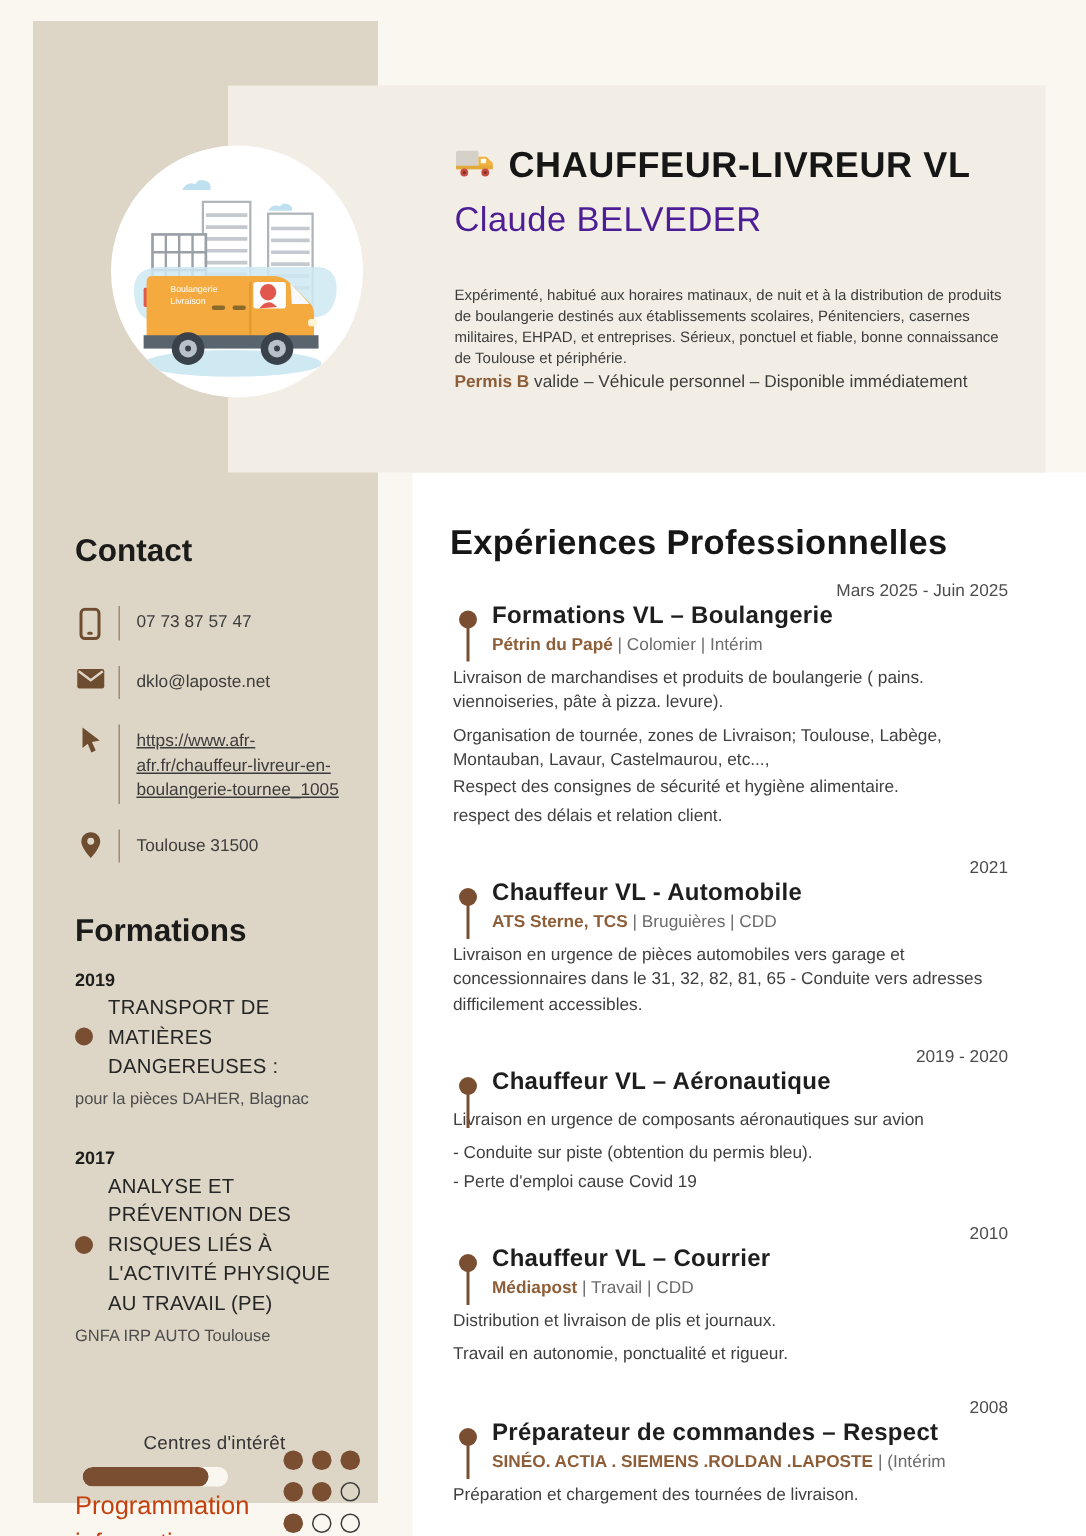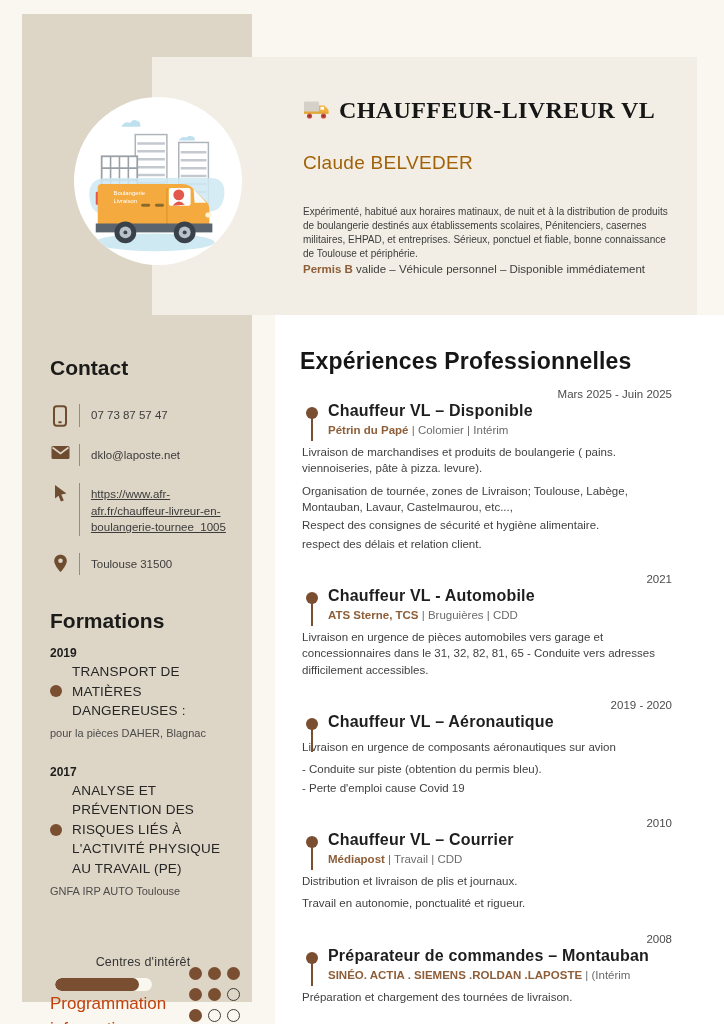--- a/index.html
+++ b/index.html
@@ -11,23 +11,23 @@
   }
   
   .content-white{position:absolute;left:275px;top:315px;width:449px;height:709px;background:#FFFFFF;z-index:0;}
   .sidebar{position:absolute;left:22px;top:14px;width:230px;height:988px;background:#DDD5C5;z-index:1;
            box-sizing:border-box;padding:342px 16px 0 28px;}
   .header-box{position:absolute;left:152px;top:57px;width:545px;height:258px;background:#F2EEE5;z-index:2;
               box-sizing:border-box;padding:40px 28px 0 151px;}
   .avatar{position:absolute;left:74px;top:97px;width:168px;height:168px;border-radius:50%;background:#FFFFFF;
           z-index:3;overflow:hidden;}
   
-  .title-row{display:flex;align-items:flex-end;gap:8px;font-family:Liberation Serif, serif;}
+  .title-row{display:flex;align-items:center;gap:8px;}
   .job-title{font-size:24px;font-weight:800;color:#161616;letter-spacing:.4px;white-space:nowrap;}
-  .person-name{font-size:19px;font-weight:500;color:#a16207;margin-top:28px;letter-spacing:.3px;}
+  .person-name{font-size:23px;font-weight:500;color:#4c1d95;margin-top:8px;letter-spacing:.3px;}
   .summary{font-size:10px;line-height:1.4;color:#3d3d3d;margin-top:31px;width:368px;}
   .permis-line{font-size:11.5px;line-height:1.4;color:#3d3d3d;width:368px;}
   .permis-line .accent{color:#8D5E38;font-weight:700;}
   
   .side-h2{font-size:21px;font-weight:800;color:#1b1b1a;margin:0;}
   .contact-list{margin-top:24px;display:flex;flex-direction:column;gap:17px;}
   .c-item{display:flex;align-items:flex-start;}
   .c-item .ic{width:20px;flex:0 0 20px;display:flex;justify-content:center;margin-top:1px;}
   .c-item .div{width:1px;background:rgba(110,76,48,.55);align-self:stretch;min-height:22px;margin:0 11px 0 9px;}
   .c-item .txt{font-size:11.5px;color:#3c3c3c;line-height:1.45;padding-top:3px;}
@@ -244,21 +244,21 @@
     <text x="40" y="107" font-size="6" fill="#FFFFFF" font-family="Liberation Sans, sans-serif">Livraison</text>
   </svg>
 </div>
 
 <div class="experiences">
   <h2 class="exp-h2">Expériences Professionnelles</h2>
 
   <div class="exp">
     <div class="date">Mars 2025 - Juin 2025</div>
     <span class="pin" style="top:19px"></span>
-    <div class="e-title">Chauffeur VL – Disponible</div>
+    <div class="e-title">Formations VL – Boulangerie</div>
     <div class="e-sub"><span class="company">Pétrin du Papé</span><span> | Colomier | Intérim</span></div>
     <div class="e-body">
         <div>Livraison de marchandises et produits de boulangerie ( pains. viennoiseries, pâte à pizza. levure).</div>
         <div>Organisation de tournée, zones de Livraison; Toulouse, Labège, Montauban, Lavaur, Castelmaurou, etc...,</div>
         <div>Respect des consignes de sécurité et hygiène alimentaire.</div>
         <div>respect des délais et relation client.</div>
       </div>
   </div>
 
   <div class="exp">
@@ -289,19 +289,19 @@
     <div class="e-sub"><span class="company">Médiapost</span><span>  | Travail | CDD</span></div>
     <div class="e-body">
         <div>Distribution et livraison de plis et journaux.</div>
         <div>Travail en autonomie, ponctualité et rigueur.</div>
       </div>
   </div>
 
   <div class="exp">
     <div class="date">2008</div>
     <span class="pin" style="top:19px"></span>
-    <div class="e-title">Préparateur de commandes – Montauban</div>
+    <div class="e-title">Préparateur de commandes – Respect</div>
     <div class="e-sub"><span class="company">SINÉO. ACTIA . SIEMENS .ROLDAN .LAPOSTE</span><span> | (Intérim</span></div>
     <div class="e-body">
         <div>Préparation et chargement des tournées de livraison.</div>
       </div>
   </div>
 </div>
 
 </body></html>

